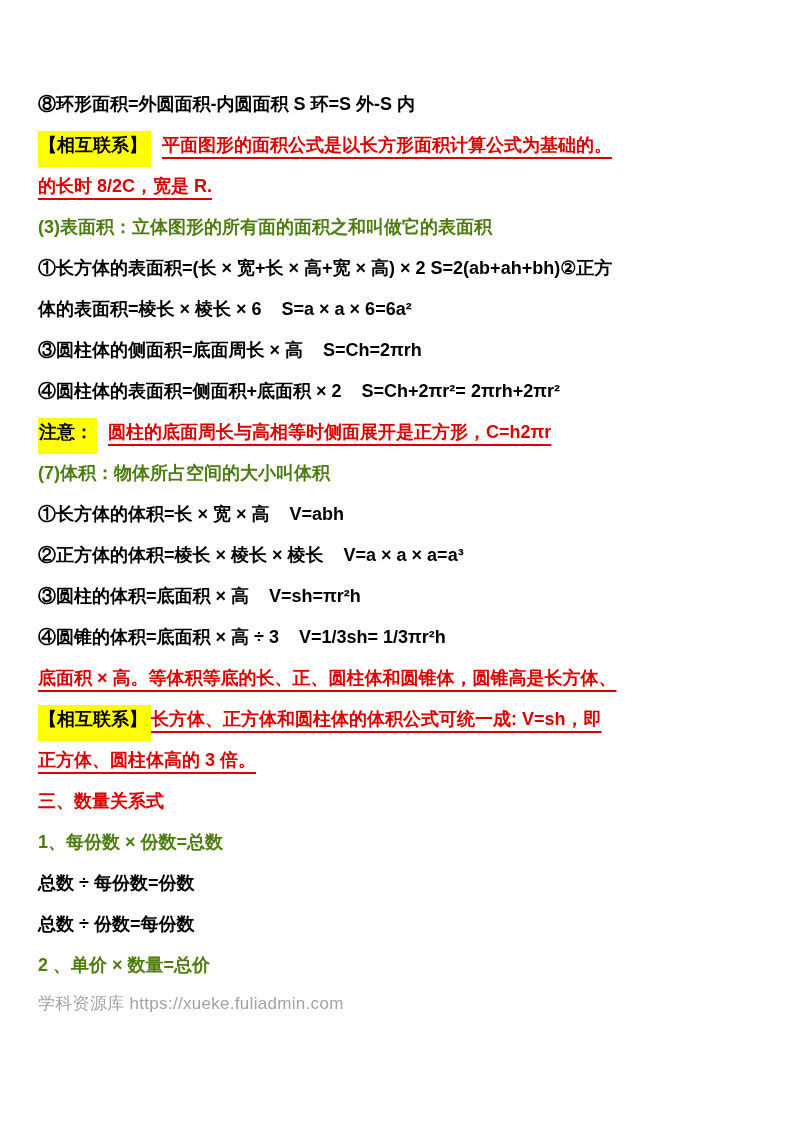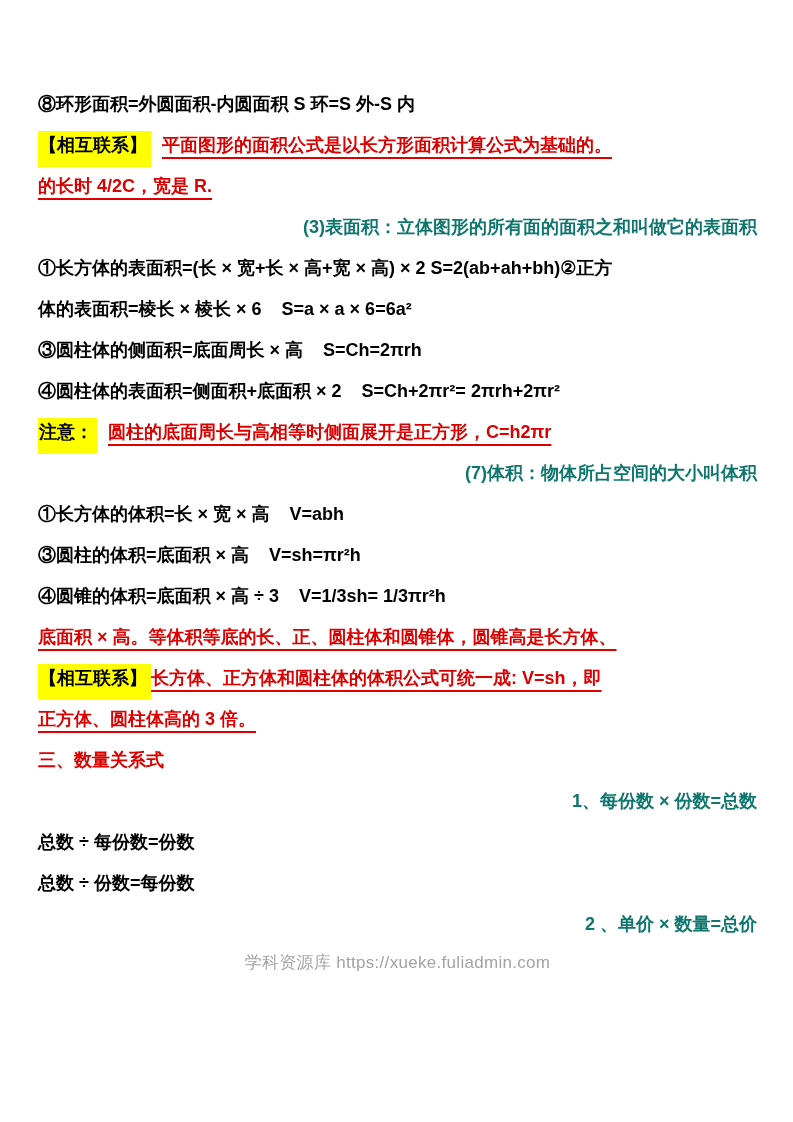--- a/index.html
+++ b/index.html
@@ -18,71 +18,72 @@
   }
   .line {
     font-size: 18px;
     line-height: 41px;
     height: 41px;
     font-weight: 700;
     white-space: pre;
     color: #000000;
   }
   .t-black { color: #000000; }
-  .t-green { color: #0f766e; text-align: right; }
+  .t-green { color: #4d7c0f; }
   .t-red   { color: #dc0000; }
   .u {
     text-decoration: underline;
     text-decoration-thickness: 2px;
     text-underline-offset: 6px;
     text-decoration-color: #dc0000;
   }
   .hl {
     background: #ffff00;
     color: #000000;
     padding: 4px 4px 12px 1px;
   }
   .gap-after { margin-right: 11px; }
   .footer {
     margin-top: 6px;
-    text-align: center;
+    text-align: left;
     font-size: 17px;
     font-weight: 400;
     color: #a3a3a3;
     letter-spacing: 0.3px;
   }
 </style>
 </head>
 <body>
 
 <div class="page">
 
   <div class="line t-black">⑧环形面积=外圆面积-内圆面积 S 环=S 外-S 内</div>
 
   <div class="line"><span class="hl gap-after">【相互联系】</span><span class="t-red u">平面图形的面积公式是以长方形面积计算公式为基础的。</span></div>
 
 
-  <div class="line t-red u">的长时 4/2C，宽是 R.</div>
+  <div class="line t-red u">的长时 8/2C，宽是 R.</div>
 
   <div class="line t-green">(3)表面积：立体图形的所有面的面积之和叫做它的表面积</div>
 
   <div class="line t-black">①长方体的表面积=(长 × 宽+长 × 高+宽 × 高) × 2 S=2(ab+ah+bh)②正方</div>
 
   <div class="line t-black">体的表面积=棱长 × 棱长 × 6    S=a × a × 6=6a²</div>
 
   <div class="line t-black">③圆柱体的侧面积=底面周长 × 高    S=Ch=2πrh</div>
 
   <div class="line t-black">④圆柱体的表面积=侧面积+底面积 × 2    S=Ch+2πr²= 2πrh+2πr²</div>
 
   <div class="line"><span class="hl gap-after">注意：</span><span class="t-red u">圆柱的底面周长与高相等时侧面展开是正方形，C=h2πr</span></div>
 
   <div class="line t-green">(7)体积：物体所占空间的大小叫体积</div>
 
   <div class="line t-black">①长方体的体积=长 × 宽 × 高    V=abh</div>
 
+  <div class="line t-black">②正方体的体积=棱长 × 棱长 × 棱长    V=a × a × a=a³</div>
 
   <div class="line t-black">③圆柱的体积=底面积 × 高    V=sh=πr²h</div>
 
   <div class="line t-black">④圆锥的体积=底面积 × 高 ÷ 3    V=1/3sh= 1/3πr²h</div>
 
   <div class="line t-red u">底面积 × 高。等体积等底的长、正、圆柱体和圆锥体，圆锥高是长方体、</div>
 
   <div class="line"><span class="hl">【相互联系】</span><span class="t-red u">长方体、正方体和圆柱体的体积公式可统一成: V=sh，即</span></div>
 
   <div class="line t-red u">正方体、圆柱体高的 3 倍。</div>

